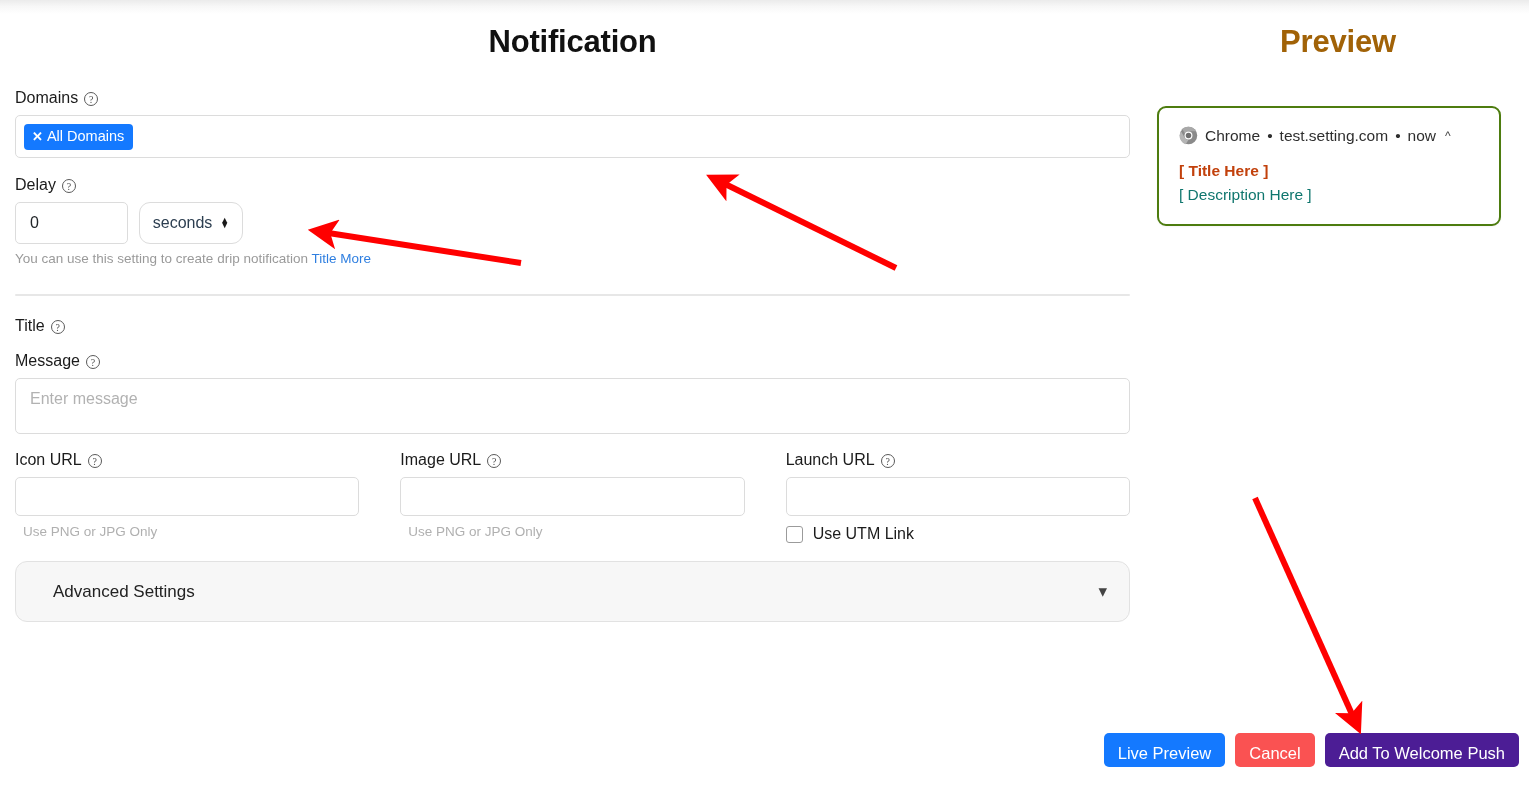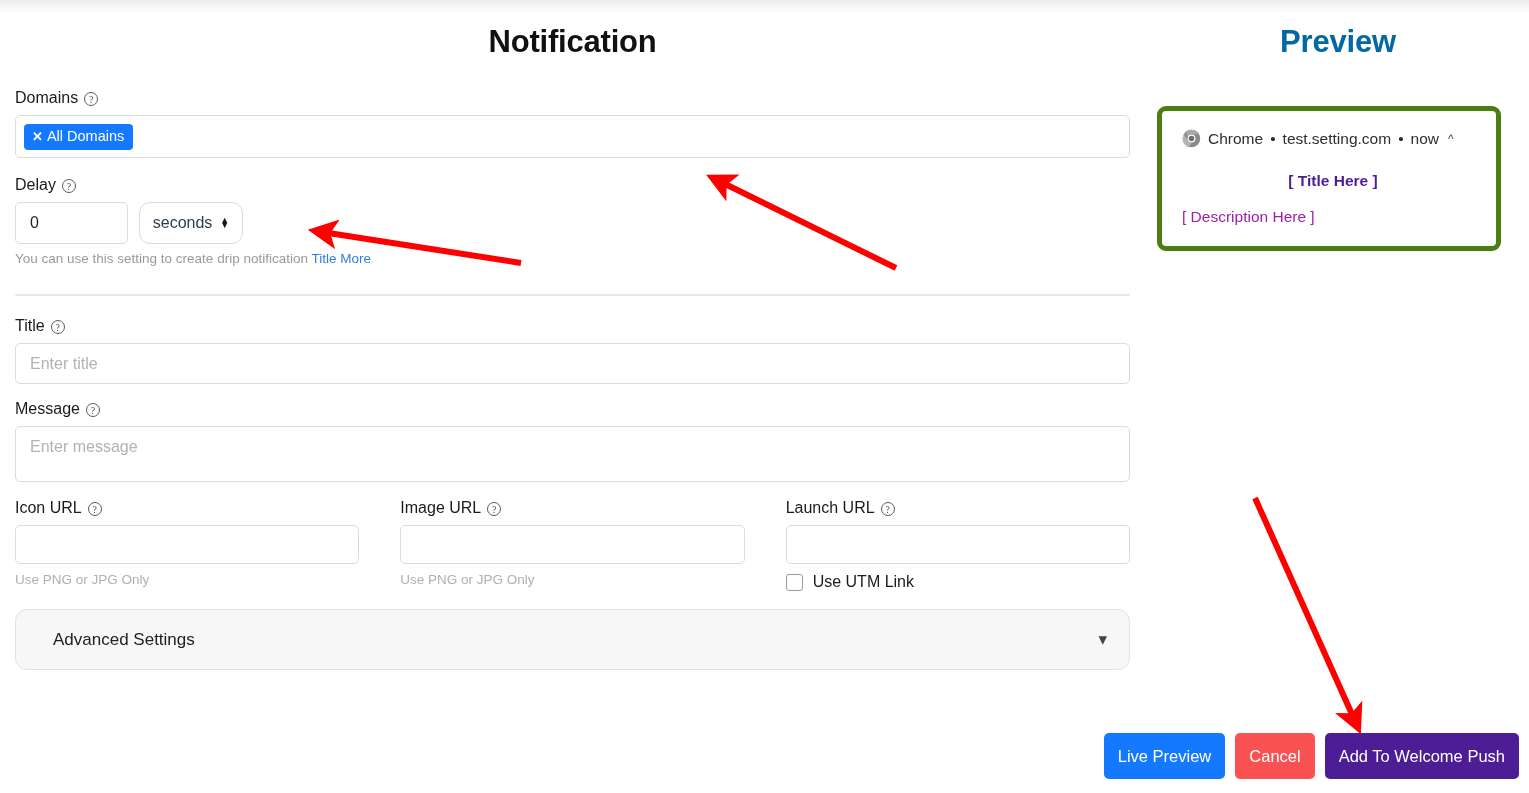--- a/index.html
+++ b/index.html
@@ -19,21 +19,21 @@
 
   
   .h-notification {
     position: absolute; left: 0; top: 24px; width: 1145px;
     text-align: center; font-size: 31px; font-weight: bold;
     color: #111; letter-spacing: -0.2px;
   }
   .h-preview {
     position: absolute; left: 1158px; top: 24px; width: 360px;
     text-align: center; font-size: 31px; font-weight: bold;
-    color: #0369a1; letter-spacing: -0.2px;
+    color: #a16207; letter-spacing: -0.2px;
   }
 
   
   .form { position: absolute; left: 15px; top: 88px; width: 1115px; }
 
   .fld-label {
     font-size: 16px; color: #1b1b1b; margin-bottom: 7px;
     display: flex; align-items: center; gap: 6px; line-height: 20px;
   }
   .q-icon {
@@ -80,52 +80,52 @@
   .divider { height: 2px; background: #e7e7e7; margin: 26px 0 20px 0; border-radius: 1px; }
 
   .title-input { height: 41px; }
   .msg-input { height: 56px; }
   .msg-input .placeholder { line-height: 40px; }
 
   
   .url-grid { display: flex; gap: 41px; margin-top: 16px; }
   .url-col { width: 354px; }
   .url-input { height: 39px; }
-  .url-hint { font-size: 13.5px; color: #b0b0b0; margin-top: 7px; line-height: 17px; }
+  .url-hint { font-size: 13.5px; color: #b0b0b0; margin-top: 7px; line-height: 17px; margin-left: 8px; }
 
   .utm-row { display: flex; align-items: center; gap: 10px; margin-top: 9px; }
   .cbox { width: 17px; height: 17px; border: 1.5px solid #9b9b9b; border-radius: 3px; background: #fff; }
   .utm-label { font-size: 16px; color: #1b1b1b; }
 
   
   .accordion {
     margin-top: 18px; height: 61px; background: #f7f7f7;
     border: 1px solid #e2e2e2; border-radius: 12px;
     display: flex; align-items: center; justify-content: space-between;
     padding: 0 22px 0 37px;
   }
   .acc-label { font-size: 17px; color: #222; }
   .chev { color: #444; font-size: 17px; }
 
   
   .preview-card {
     position: absolute; left: 1157px; top: 106px; width: 344px;
-    border: 5px solid #4d7c0f; border-radius: 9px; background: #fff;
+    border: 2px solid #4d7c0f; border-radius: 9px; background: #fff;
     padding: 18px 12px 20px 20px;
     box-shadow: 0 1px 2px rgba(0,0,0,0.04);
   }
   .pv-meta { display: flex; align-items: center; gap: 7px; font-size: 15.5px; color: #2e2e2e; }
-  .pv-title { font-size: 15.5px; font-weight: bold; color: #4c1d95; margin-top: 24px; text-align: center; }
-  .pv-desc { font-size: 15.5px; color: #a21caf; margin-top: 18px; }
+  .pv-title { font-size: 15.5px; font-weight: bold; color: #c2410c; margin-top: 17px; }
+  .pv-desc { font-size: 15.5px; color: #0f766e; margin-top: 6px; }
   .pv-caret { margin-left: 2px; font-size: 12px; color: #444; }
 
   
   .footer { position: absolute; left: 0; top: 733px; width: 1519px; display: flex; justify-content: flex-end; gap: 10px; }
   .btn { border: none; border-radius: 5px; color: #fff; font-size: 16.5px;
-         height: 46px; padding: 3px 14px; cursor: pointer; font-family: inherit; line-height: 34px; }
+         height: 34px; padding: 3px 14px; cursor: pointer; font-family: inherit; line-height: 34px; }
   .btn-primary { background: #1479ff; }
   .btn-danger { background: #fa5252; }
   .btn-success { background: #4c1d95; }
 
   .arrows { position: absolute; left: 0; top: 0; width: 1529px; height: 793px; pointer-events: none; }
 </style>
 </head>
 <body>
 
 <div id="root">
@@ -165,23 +165,20 @@
     <div class="hint">
       <span>You can use this setting to create drip notification</span>
       <a href="#">Title More</a>
     </div>
 
     <div class="divider"></div>
 
     <div class="fld-label">
       <span>Title</span>
       <span class="q-icon">?</span>
-    </div>
-    <div class="box input-empty title-input">
-      <div class="placeholder">Enter title</div>
     </div>
 
     <div class="fld-label" style="margin-top:15px;">
       <span>Message</span>
       <span class="q-icon">?</span>
     </div>
     <div class="box msg-input">
       <div class="placeholder">Enter message</div>
     </div>
 

